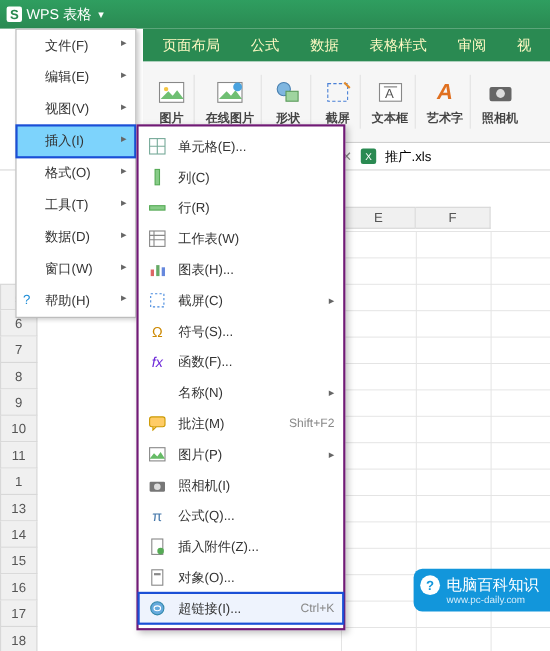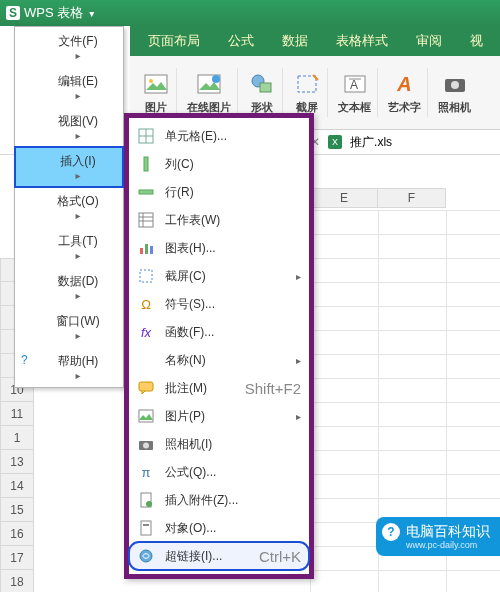--- a/index.html
+++ b/index.html
@@ -5,21 +5,21 @@
   * { margin: 0; padding: 0; box-sizing: border-box; font-family: "Microsoft YaHei", SimSun, sans-serif; }
   body { background: #fff; width: 500px; height: 592px; overflow: hidden; position: relative; }
 
   
   .titlebar { background: #2e8b57; background: linear-gradient(#2f9e60,#2a8a52); height: 26px; display: flex; align-items: center; color: #fff; font-size: 13px; padding: 0 6px; }
   .wps-logo { font-weight: bold; margin-right: 4px; background:#fff; color:#2a8a52; padding:0 3px; border-radius:2px; font-size:12px;}
   .titlebar .arrow { margin-left: 6px; font-size: 10px; }
 
   
   .main-menu { position: absolute; top: 26px; left: 14px; width: 110px; background: #fff; border: 1px solid #b6b6b6; box-shadow: 2px 2px 4px rgba(0,0,0,.2); z-index: 20; }
-  .main-menu .mi { display: flex; align-items: center; justify-content: space-between; padding: 6px 8px 6px 26px; font-size: 12px; color: #333; cursor: default; position: relative; flex-direction: column; }
+  .main-menu .mi { display: flex; align-items: flex-start; justify-content: space-between; padding: 6px 8px 6px 26px; font-size: 12px; color: #333; cursor: default; position: relative; }
   .main-menu .mi.selected { background: #7dd3fc; outline: 2px solid #1a4fd6; outline-offset: -1px; }
   .main-menu .mi .chev { font-size: 10px; color: #666; }
   .main-menu .mi .help-ico { position:absolute; left:6px; color:#1a8bd6; font-size:12px;}
 
   
   .ribbon-tabs { position: absolute; top: 26px; left: 130px; height: 30px; background: #2a8a52; right: 0; display: flex; align-items: center; padding-left: 4px; color: #fef9c3; font-size: 13px; }
   .ribbon-tabs .tab { padding: 0 14px; height: 30px; line-height: 30px; }
 
   
   .ribbon { position: absolute; top: 56px; left: 130px; right: 0; height: 74px; background: #f6f6f6; border-bottom: 1px solid #d0d0d0; display: flex; align-items: center; padding: 4px 6px; gap: 4px; }
@@ -47,26 +47,26 @@
   .rowhdrs .rh { height:24px; border:1px solid #d8d8d8; border-top:none; background:#f0f0f0; font-size:12px; color:#555; text-align:center; line-height:24px;}
   .rowhdrs .rh:first-child{border-top:1px solid #d8d8d8;}
 
   
   .gridlines { position:absolute; top:210px; left:310px; right:0; bottom:0;
     background-image: linear-gradient(#e4e4e4 1px, transparent 1px), linear-gradient(90deg,#e4e4e4 1px, transparent 1px);
     background-size: 68px 24px;
   }
 
   
-  .submenu { position: absolute; top: 113px; left: 124px; width: 190px; background:#fff; border:5px solid #701a75; box-shadow: 2px 2px 6px rgba(0,0,0,.25); z-index: 30; padding: 4px 0;}
+  .submenu { position: absolute; top: 113px; left: 124px; width: 190px; background:#fff; border:2px solid #701a75; box-shadow: 2px 2px 6px rgba(0,0,0,.25); z-index: 30; padding: 4px 0;}
   .submenu .smi { display:flex; align-items:center; padding: 5px 8px 5px 8px; font-size: 12px; color:#333; cursor:default; gap:10px;}
-  .submenu .smi.highlight { outline:2px solid #1a4fd6; outline-offset:-1px; background:#eef3fd;border-radius:10px;}
+  .submenu .smi.highlight { outline:2px solid #1a4fd6; outline-offset:-1px; background:#eef3fd;}
   .submenu .smi .ico { width:18px; height:18px; display:flex; align-items:center; justify-content:center; font-size:13px; color:#5a7; }
   .submenu .smi .txt { flex:1; }
-  .submenu .smi .sc { color:#888; font-size:15px; }
+  .submenu .smi .sc { color:#888; font-size:11px; }
   .submenu .smi .chev { font-size:10px; color:#666; }
 
   
   .badge { position:absolute; right:0; bottom:36px; background:#1296db; color:#fff; padding:6px 10px 6px 30px; font-size:14px; border-radius:8px 0 0 8px; }
   .badge .sub{ display:block; font-size:9px; color:#d5ecf9; margin-top:-1px;}
   .badge .qicon { position:absolute; left:6px; top:6px; width:18px; height:18px; background:#fff; color:#1296db; border-radius:50%; text-align:center; line-height:18px; font-weight:bold; font-size:12px;}
 
   svg { display:block; }
 </style>
 </head>

